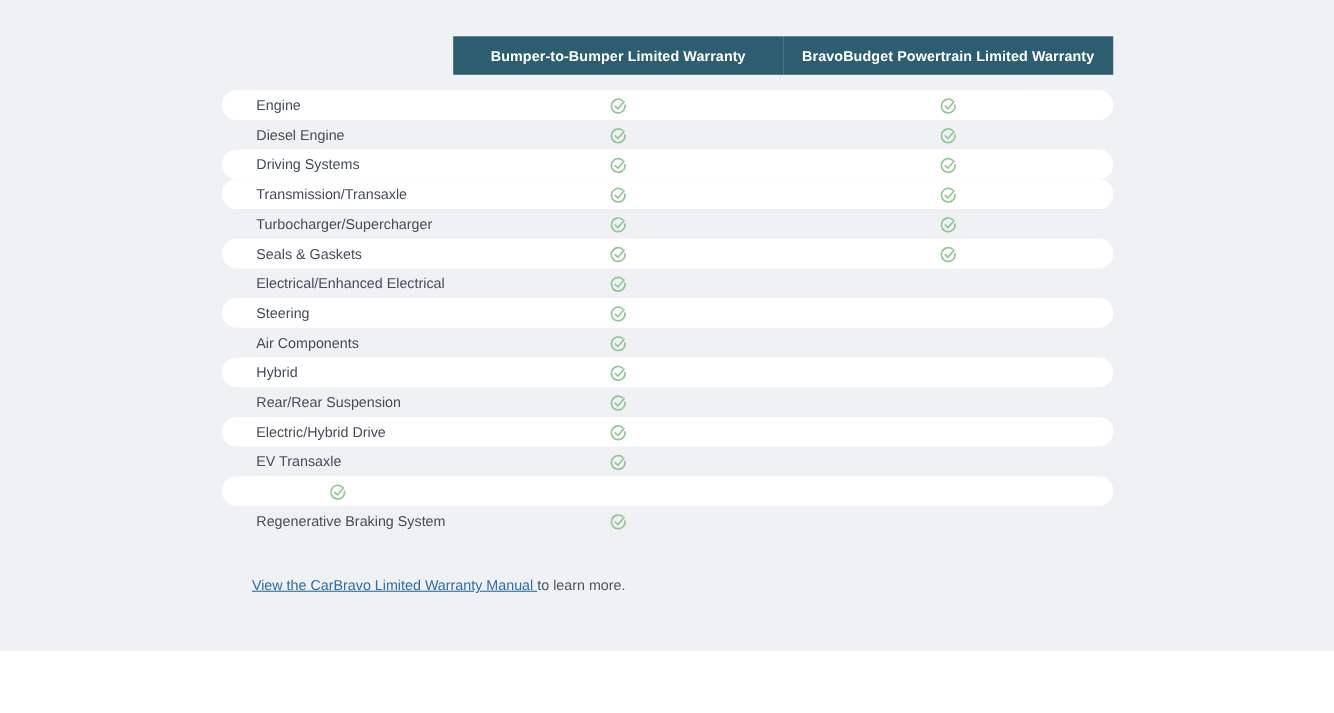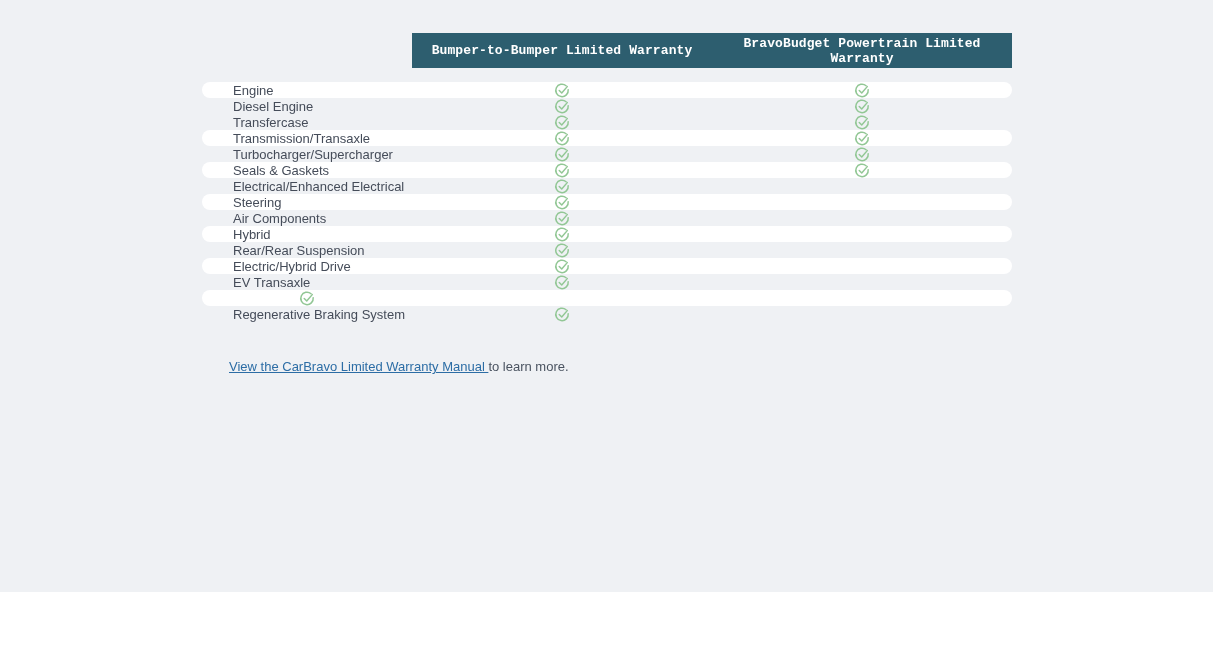--- a/index.html
+++ b/index.html
@@ -41,29 +41,29 @@
     display: flex;
     justify-content: center;
   }
   .hdr-btn {
     width: 312px;
     height: 35px;
     border: none;
     border-radius: 0;
     background: #2d5e6f;
     color: #ffffff;
-    font-family: Liberation Mono, monospace;
+    font-family: Liberation Sans, sans-serif;
     font-size: 13px;
     font-weight: bold;
     letter-spacing: 0.1px;
     cursor: pointer;
   }
   #rows { margin-top: 14px; }
   .row {
-    height: 16px;
+    height: 27px;
     border-radius: 13px;
   }
   .row-white { background: #ffffff; }
   .row-gray  { background: transparent; }
   .label-cell {
     padding-left: 31px;
     font-size: 13px;
     color: #454c59;
     white-space: nowrap;
   }
@@ -136,36 +136,36 @@
       </svg>
     </div>
     <div class="check-cell">
       <svg width="16" height="16" viewBox="0 0 18 18" fill="none">
         <path d="M13.6 4.2 A7 7 0 1 0 15.95 8.6" stroke="#92c795" stroke-width="1.7" stroke-linecap="round" fill="none"></path>
         <path d="M5.9 9.6 L8.7 12.3 L14.9 5.2" stroke="#92c795" stroke-width="1.7" stroke-linecap="round" stroke-linejoin="round" fill="none"></path>
       </svg>
     </div>
   </div>
 
-
-  <div class="grid row row-gray">
-    <div class="label-cell">Transfercase</div>
-    <div class="check-cell">
-      <svg width="16" height="16" viewBox="0 0 18 18" fill="none">
-        <path d="M13.6 4.2 A7 7 0 1 0 15.95 8.6" stroke="#92c795" stroke-width="1.7" stroke-linecap="round" fill="none"></path>
-        <path d="M5.9 9.6 L8.7 12.3 L14.9 5.2" stroke="#92c795" stroke-width="1.7" stroke-linecap="round" stroke-linejoin="round" fill="none"></path>
-      </svg>
-    </div>
-    <div class="check-cell">
-      <svg width="16" height="16" viewBox="0 0 18 18" fill="none">
-        <path d="M13.6 4.2 A7 7 0 1 0 15.95 8.6" stroke="#92c795" stroke-width="1.7" stroke-linecap="round" fill="none"></path>
-        <path d="M5.9 9.6 L8.7 12.3 L14.9 5.2" stroke="#92c795" stroke-width="1.7" stroke-linecap="round" stroke-linejoin="round" fill="none"></path>
-      </svg>
-    </div>
-  </div>
+  <div class="grid row row-white">
+    <div class="label-cell">Driving Systems</div>
+    <div class="check-cell">
+      <svg width="16" height="16" viewBox="0 0 18 18" fill="none">
+        <path d="M13.6 4.2 A7 7 0 1 0 15.95 8.6" stroke="#92c795" stroke-width="1.7" stroke-linecap="round" fill="none"></path>
+        <path d="M5.9 9.6 L8.7 12.3 L14.9 5.2" stroke="#92c795" stroke-width="1.7" stroke-linecap="round" stroke-linejoin="round" fill="none"></path>
+      </svg>
+    </div>
+    <div class="check-cell">
+      <svg width="16" height="16" viewBox="0 0 18 18" fill="none">
+        <path d="M13.6 4.2 A7 7 0 1 0 15.95 8.6" stroke="#92c795" stroke-width="1.7" stroke-linecap="round" fill="none"></path>
+        <path d="M5.9 9.6 L8.7 12.3 L14.9 5.2" stroke="#92c795" stroke-width="1.7" stroke-linecap="round" stroke-linejoin="round" fill="none"></path>
+      </svg>
+    </div>
+  </div>
+
 
   <div class="grid row row-white">
     <div class="label-cell">Transmission/Transaxle</div>
     <div class="check-cell">
       <svg width="16" height="16" viewBox="0 0 18 18" fill="none">
         <path d="M13.6 4.2 A7 7 0 1 0 15.95 8.6" stroke="#92c795" stroke-width="1.7" stroke-linecap="round" fill="none"></path>
         <path d="M5.9 9.6 L8.7 12.3 L14.9 5.2" stroke="#92c795" stroke-width="1.7" stroke-linecap="round" stroke-linejoin="round" fill="none"></path>
       </svg>
     </div>
     <div class="check-cell">

